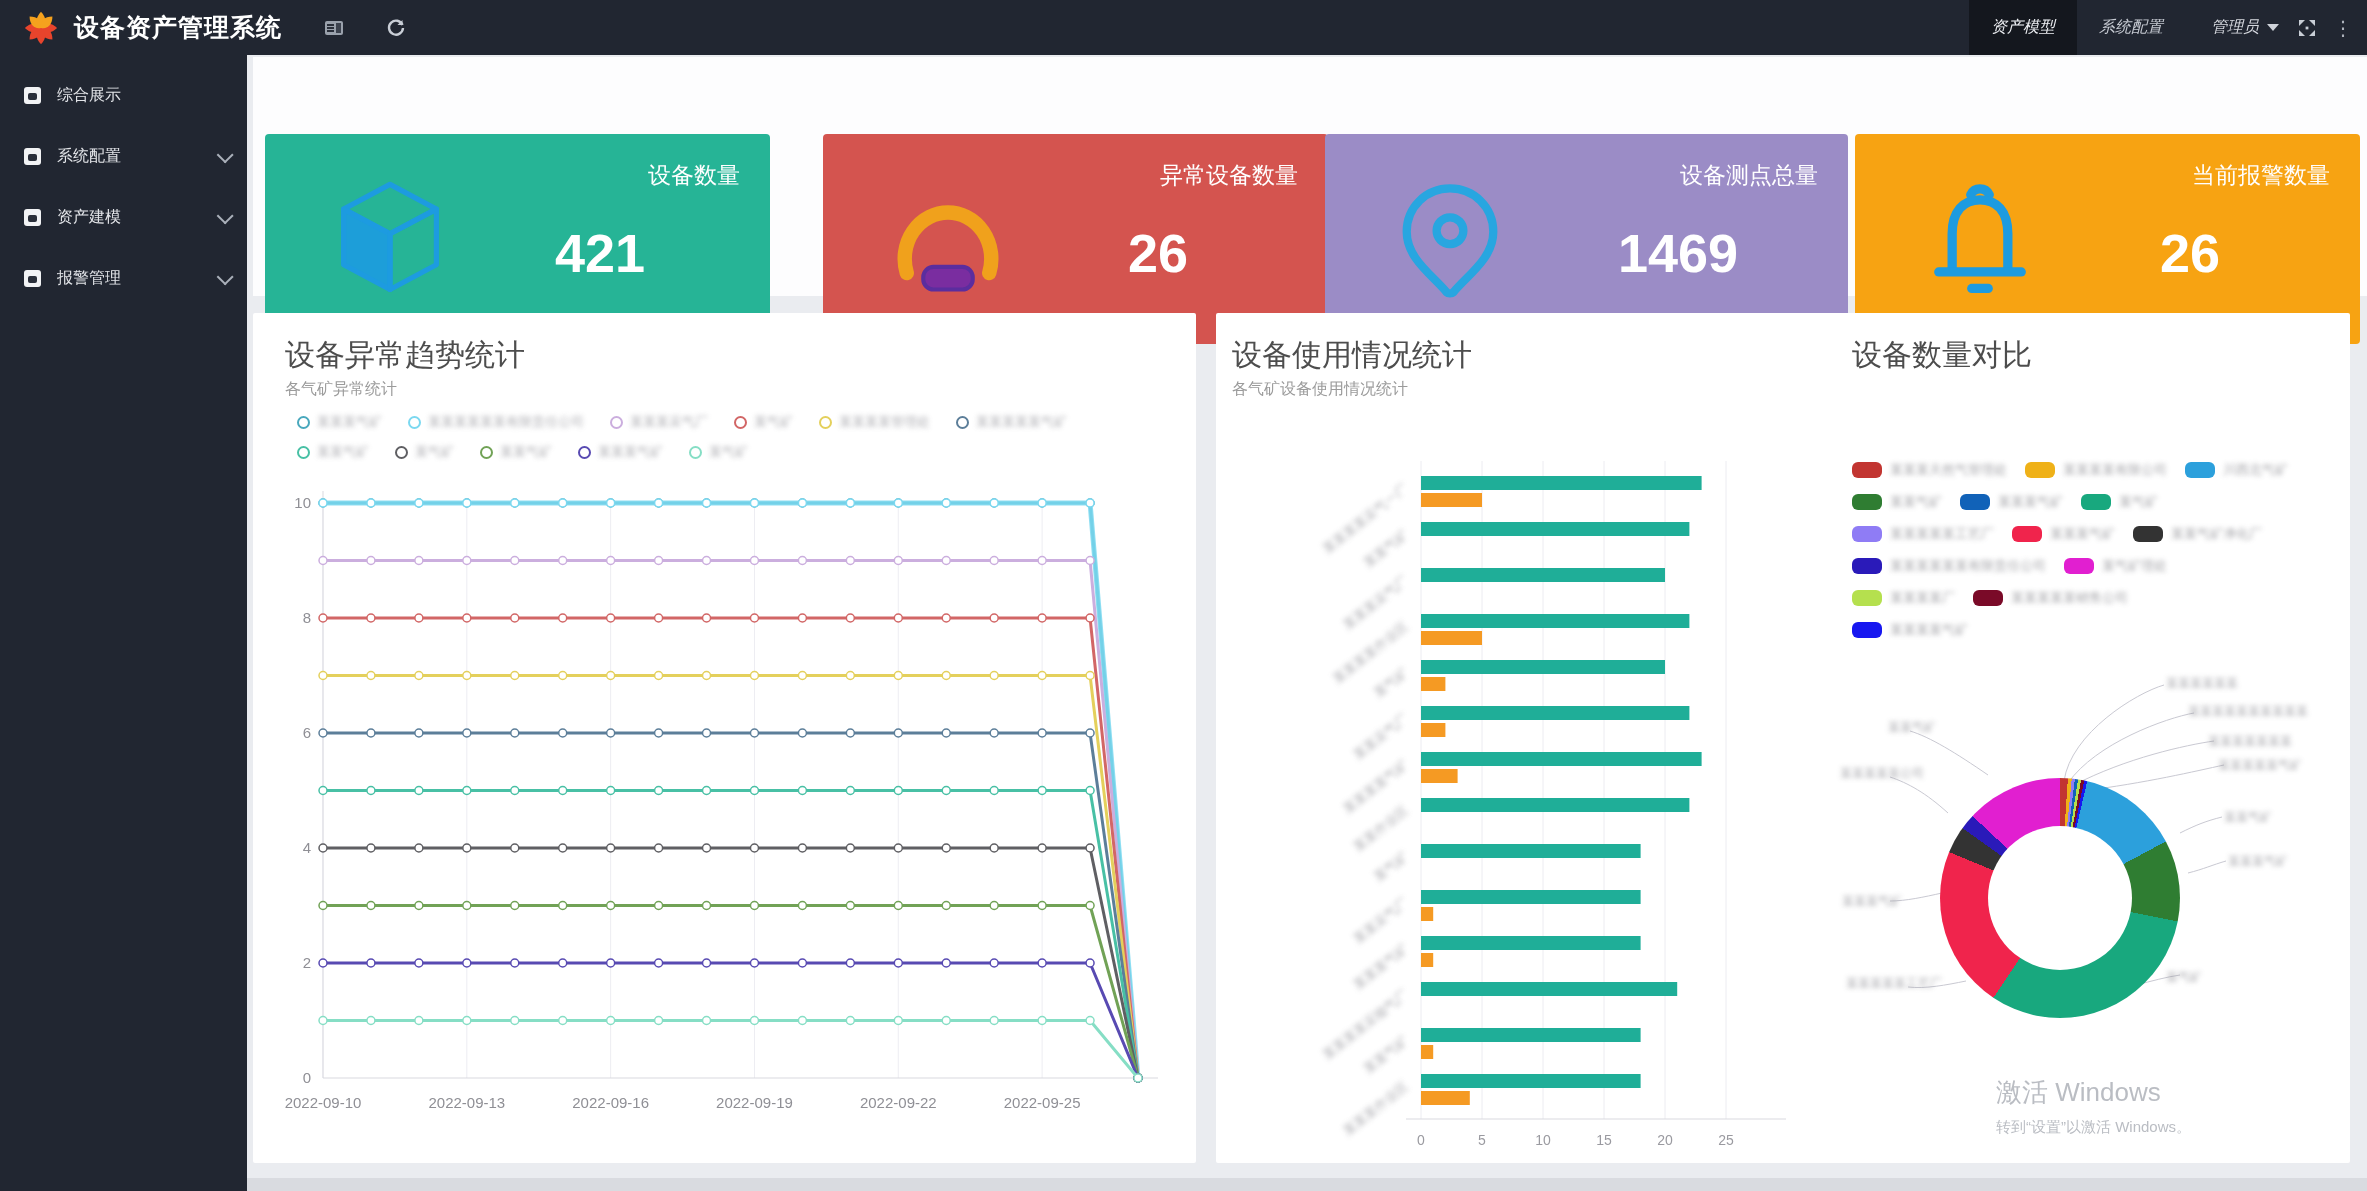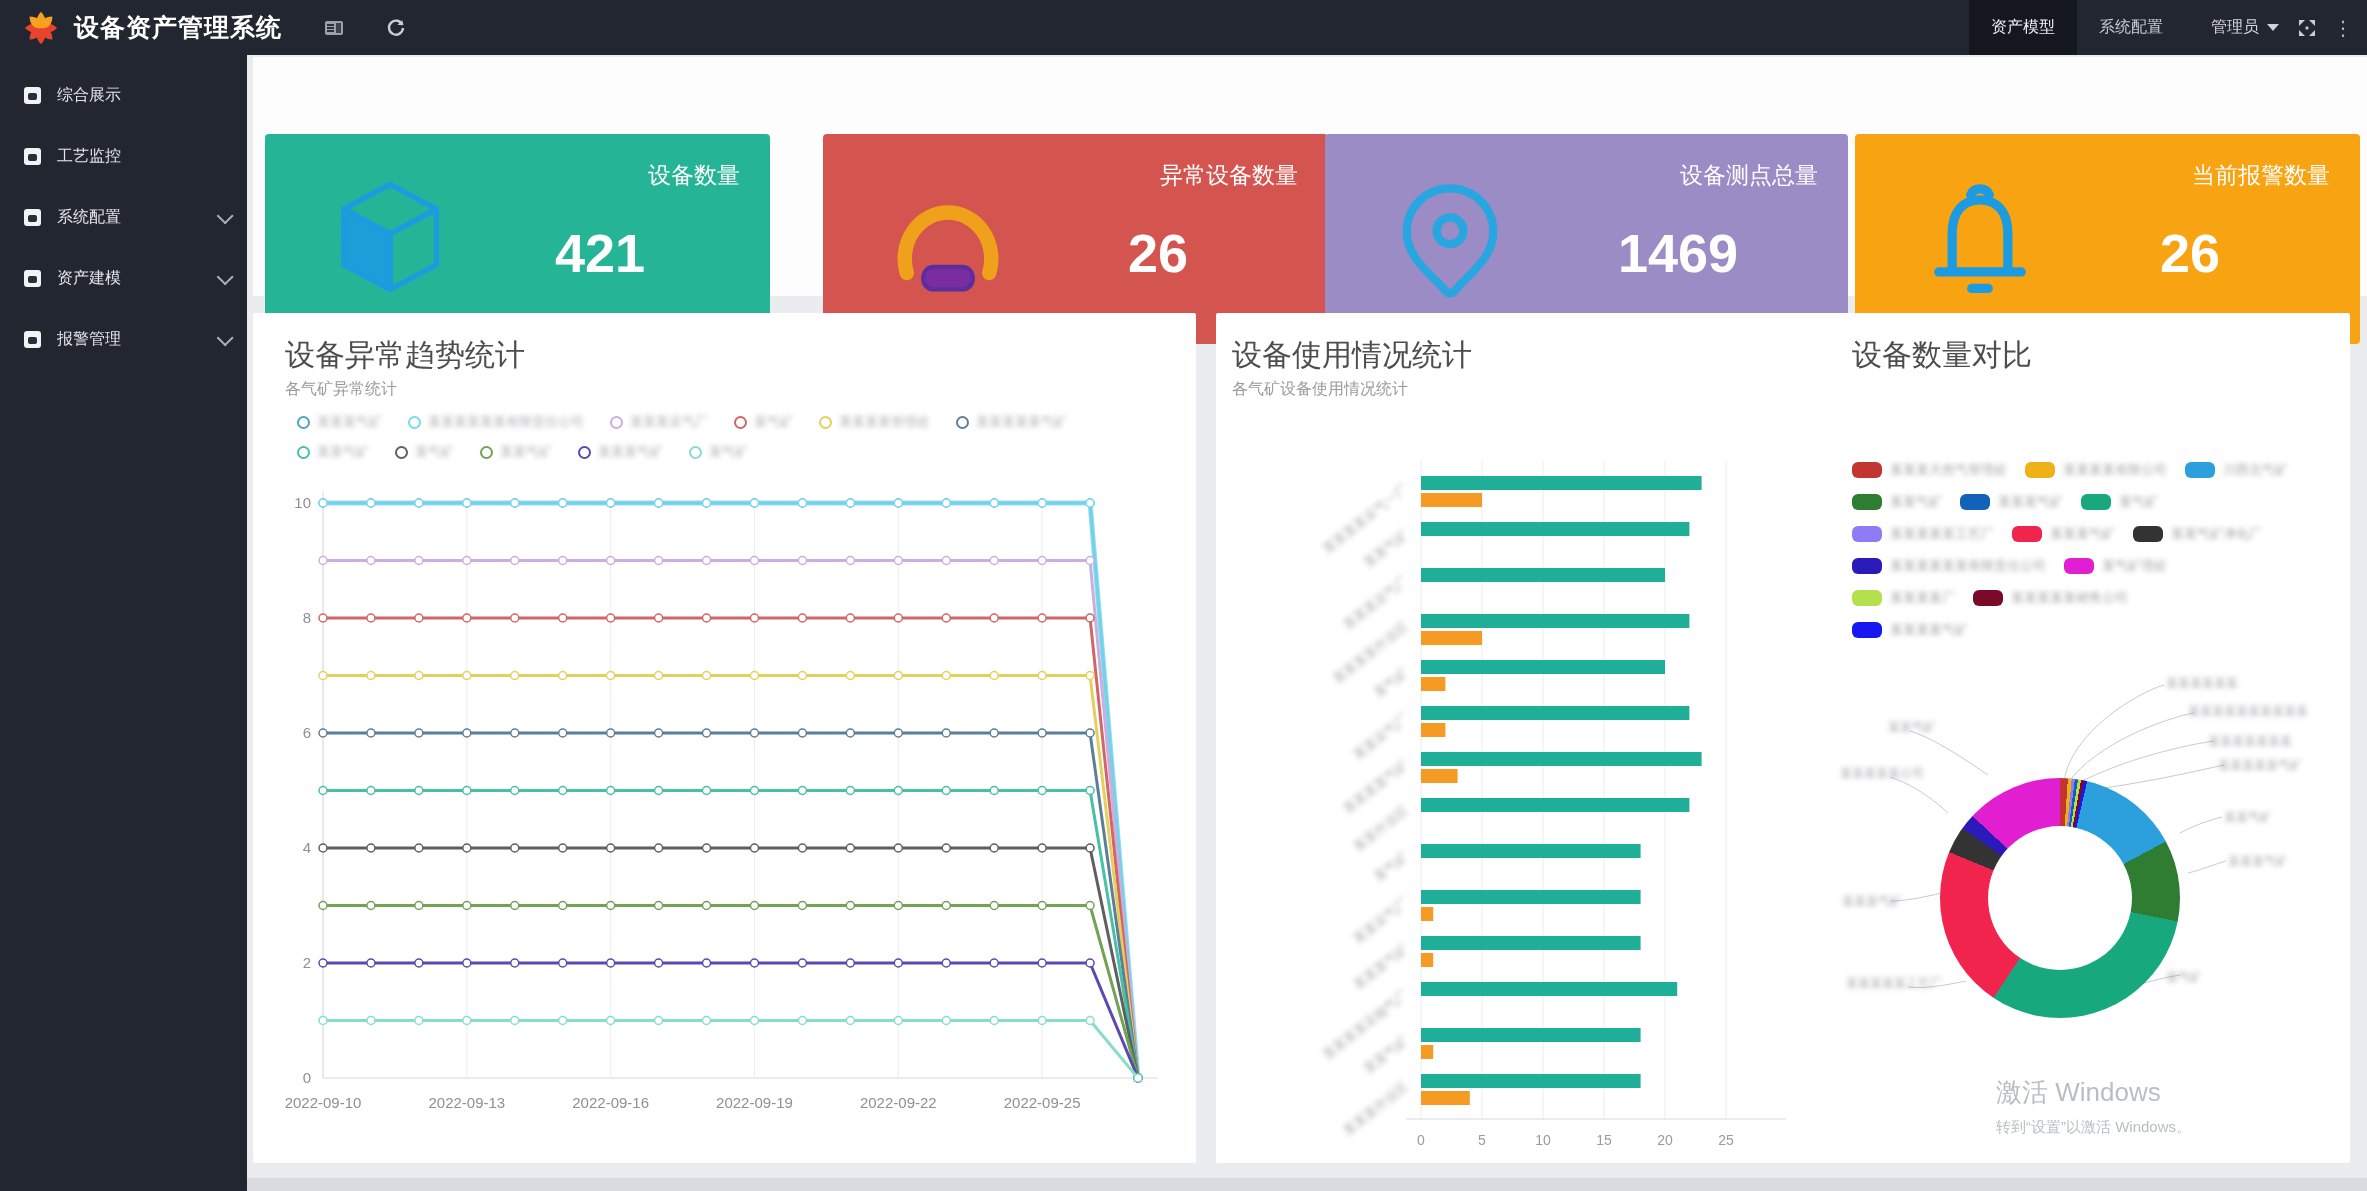--- a/index.html
+++ b/index.html
@@ -6,21 +6,21 @@
   body{
     width:2367px;height:1191px;position:relative;overflow:hidden;
     background:#eaecf0;font-family:"Liberation Sans","DejaVu Sans",sans-serif;
     -webkit-font-smoothing:antialiased;
   }
   
   .navbar{position:absolute;left:0;top:0;width:2367px;height:55px;background:#212631;z-index:5;
     display:flex;align-items:center;}
   .nav-title{color:#fff;font-size:25px;font-weight:bold;letter-spacing:1px;margin-left:14px;}
   .nav-icon{margin-left:42px;display:flex;align-items:center;justify-content:center;cursor:pointer;}
-  .nav-right{position:absolute;right:0;top:0;height:55px;display:flex;align-items:center;}
+  .nav-right{position:absolute;right:0;top:0;height:55px;display:flex;align-items:center;font-style:italic;}
   .nav-tab{height:55px;display:flex;align-items:center;padding:0 22px;color:#c6cad2;font-size:16px;cursor:pointer;}
   .nav-tab.active{background:#14171e;color:#eceef2;}
   .nav-user{display:flex;align-items:center;color:#d6d9df;font-size:16px;margin:0 18px 0 26px;cursor:pointer;}
   .caret{width:0;height:0;border-left:6px solid transparent;border-right:6px solid transparent;border-top:7px solid #cfd3da;margin-left:8px;}
   .dots{color:#aeb3bc;font-size:20px;margin:0 14px 0 16px;cursor:pointer;letter-spacing:0;}
   
   .sidebar{position:absolute;left:0;top:55px;width:247px;height:1136px;background:#212631;z-index:4;padding-top:10px;box-sizing:border-box;}
   .side-item{height:61px;display:flex;align-items:center;padding:0 18px 0 24px;color:#e3e5e9;font-size:16px;cursor:pointer;position:relative;}
   .side-item .mi{width:17px;height:17px;background:#f2f3f5;border-radius:3px;margin-right:16px;position:relative;flex:0 0 auto;}
   .side-item .mi::after{content:"";position:absolute;left:4px;top:6px;width:9px;height:7px;background:#2a2f3a;border-radius:2px;}
@@ -110,24 +110,20 @@
       </svg>
     </span>
     <span class="dots">⋮</span>
   </div>
 </div>
 
 <div class="sidebar" id="sidebar-menu">
     <div class="side-item">
       <span class="mi"></span>
       <span>综合展示</span>
-    </div>
-    <div class="side-item">
-      <span class="mi"></span>
-      <span>工艺监控</span>
     </div>
     <div class="side-item">
       <span class="mi"></span>
       <span>系统配置</span>
       <span class="chev"></span>
     </div>
     <div class="side-item">
       <span class="mi"></span>
       <span>资产建模</span>
       <span class="chev"></span>

